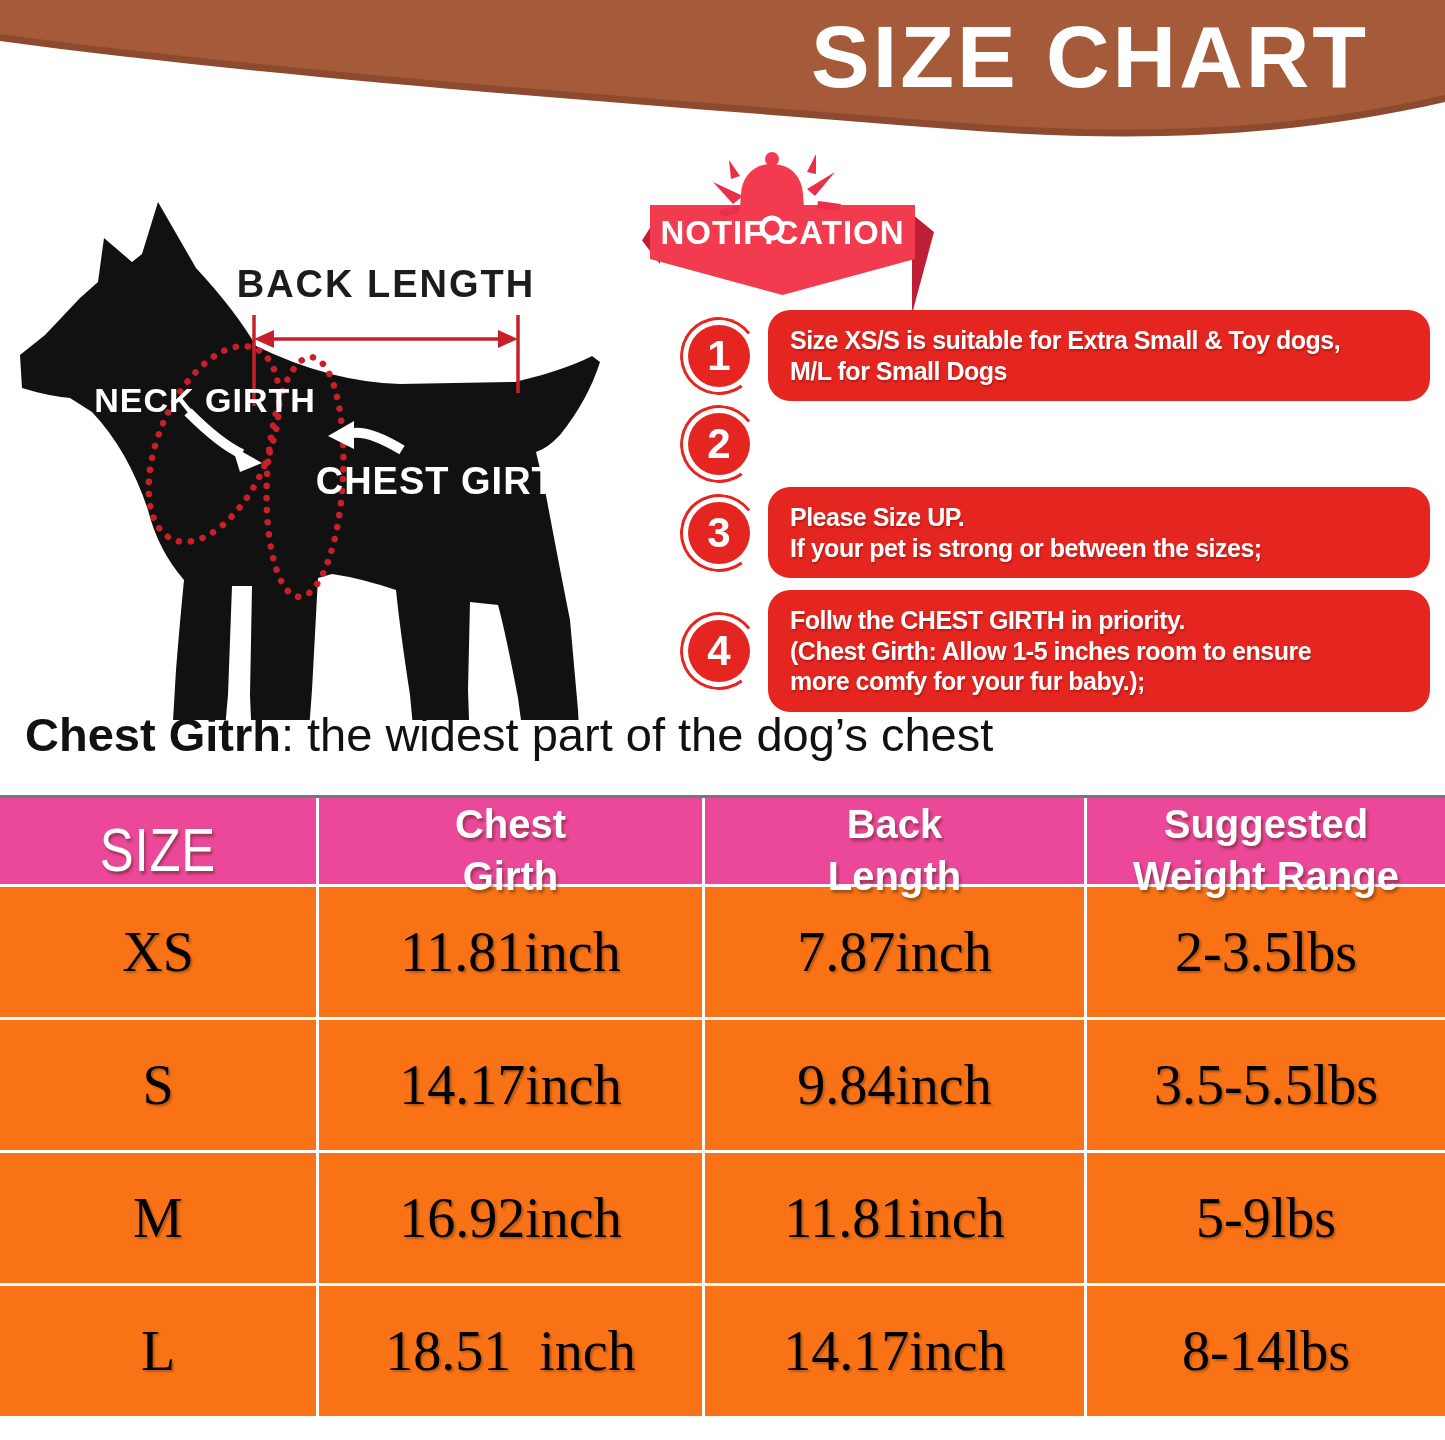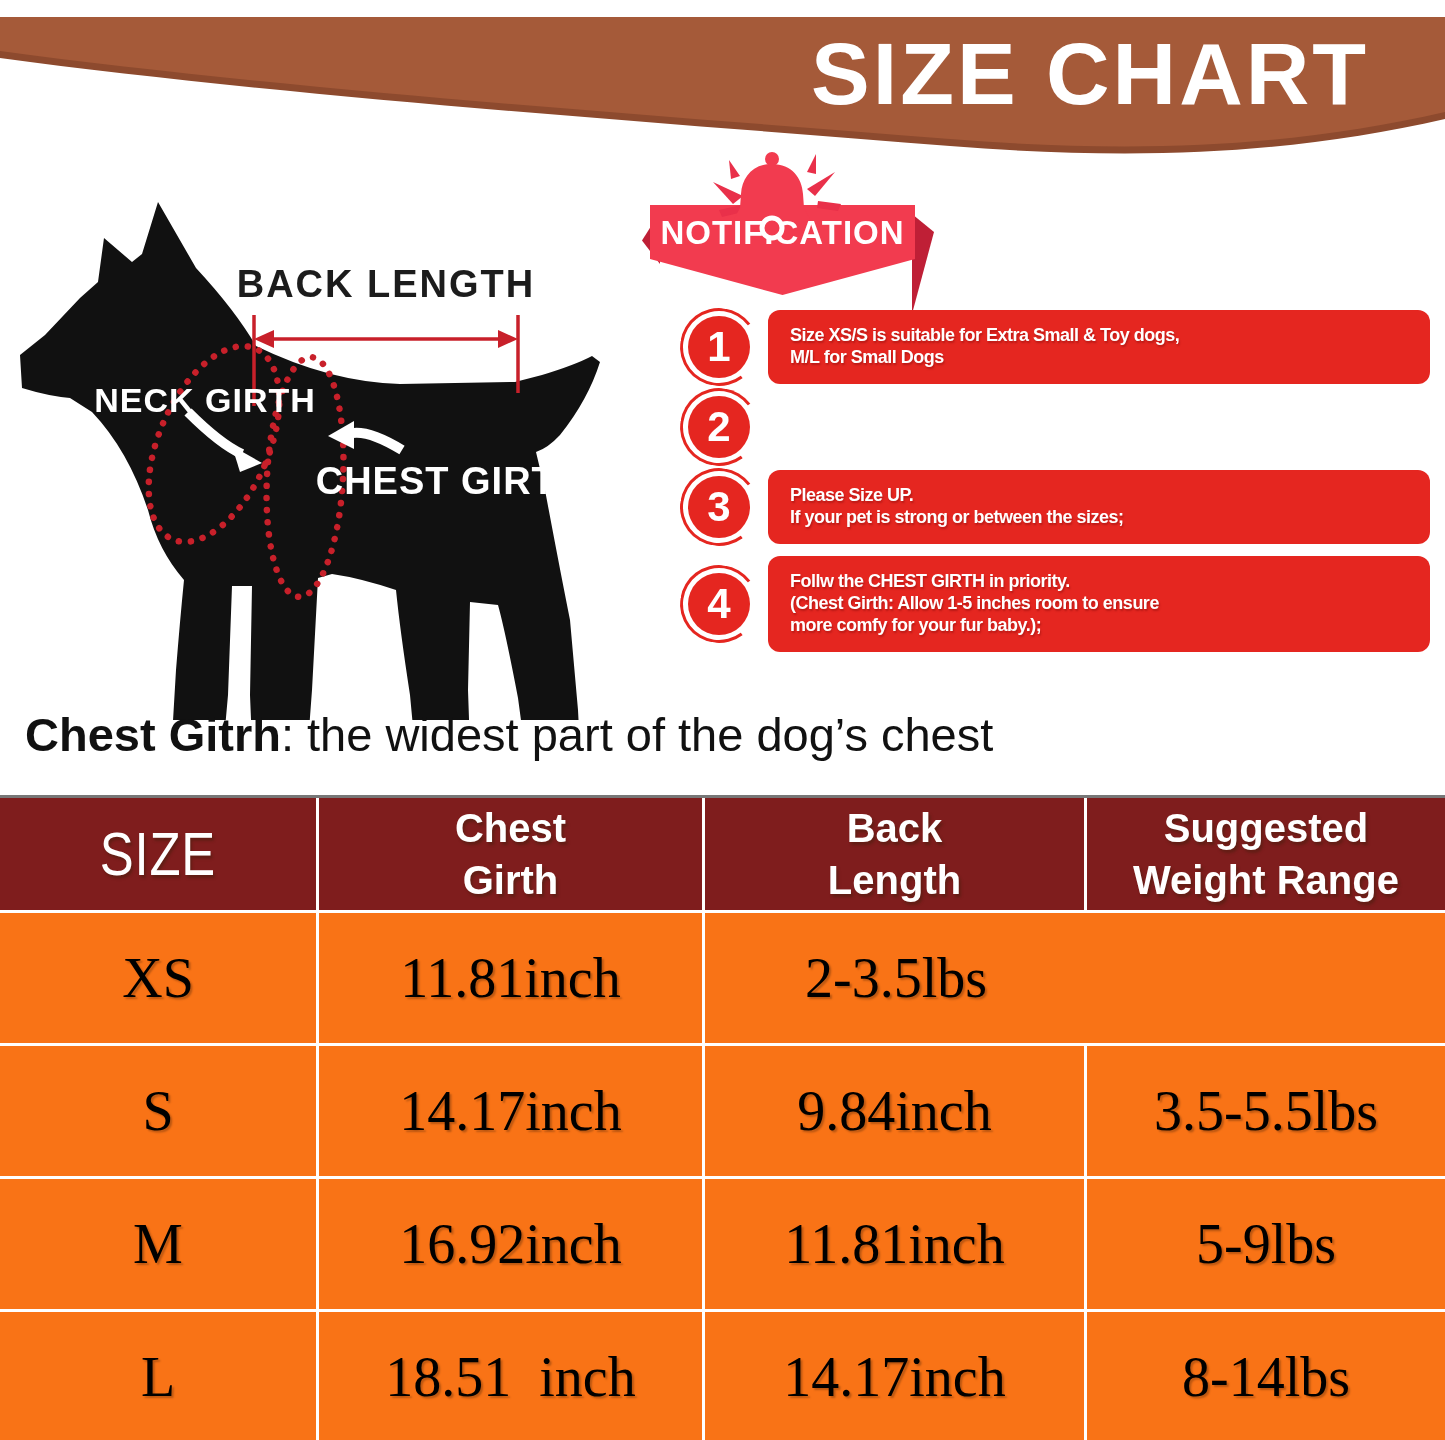--- a/index.html
+++ b/index.html
@@ -1,20 +1,20 @@
 <!DOCTYPE html>
 <html><head>
 <meta charset="utf-8">
 <style>
   html,body{margin:0;padding:0;background:#fff;}
   .page{position:relative;width:1445px;height:1440px;background:#fff;overflow:hidden;
         font-family:"Liberation Sans",sans-serif;}
 
   
-  .banner{position:absolute;left:0;top:17px;width:1445px;height:160px;}
+  .banner{position:absolute;left:0;top:0;width:1445px;height:160px;}
   .banner svg{display:block;}
   .page-title{position:absolute;left:740px;top:6px;width:700px;text-align:center;
               color:#fff;font-size:88px;font-weight:700;letter-spacing:3px;}
 
   
   .dog-diagram{position:absolute;left:0;top:150px;width:680px;height:570px;}
 
   
   .notif{position:absolute;left:640px;top:150px;width:805px;height:570px;}
   .ribbon-fold{position:absolute;background:#bf1f36;}
@@ -30,33 +30,33 @@
 
   .notif-items{position:absolute;left:0;top:160px;width:805px;}
   .notif-item{display:flex;align-items:center;margin-bottom:12px;}
   .num-badge{flex:none;width:62px;height:62px;margin-left:48px;border-radius:50%;
              background:#e52620;color:#fff;font-size:42px;font-weight:700;
              display:flex;align-items:center;justify-content:center;position:relative;}
   .num-badge::before{content:"";position:absolute;inset:-8px;border-radius:50%;
              border:3.5px solid #e52620;border-right-color:transparent;
              transform:rotate(8deg);}
   .notif-box{flex:1;margin-left:18px;margin-right:15px;background:#e52620;color:#fff;
-             border-radius:12px;padding:15px 14px 15px 22px;font-size:18px;font-weight:700;
+             border-radius:22px;padding:15px 14px 15px 22px;font-size:25px;font-weight:700;
              line-height:1.22;letter-spacing:-0.5px;white-space:pre-line;
              text-shadow:1px 2px 2px rgba(100,0,0,.35);}
 
   
   .defs{position:absolute;left:25px;top:705px;width:1400px;color:#111;
         font-size:47px;line-height:1.26;}
   .defs b{font-weight:700;}
 
   
   .size-table{position:absolute;left:0;top:795px;width:1445px;border-top:3px solid #777;}
-  .thead{display:grid;grid-template-columns:319px 386px 382px 1fr;background:#7f1d1d;
-         height:112px;}
+  .thead{display:grid;grid-template-columns:319px 386px 382px 1fr;background:#ec4899;
+         height:86px;}
   .th{display:flex;align-items:center;justify-content:center;color:#fff;
       border-right:3px solid #fff;white-space:pre-line;text-align:center;
       font-size:40px;font-weight:700;line-height:1.3;
       text-shadow:2px 3px 3px rgba(60,30,10,.45);}
   .th:last-child{border-right:none;}
   .th-size span{font-size:62px;font-weight:400;letter-spacing:1px;display:inline-block;
       transform:scaleX(.82);}
   .trow{display:grid;grid-template-columns:319px 386px 382px 1fr;background:#f97316;
         height:130px;border-top:3px solid #fff;}
   .trow:first-of-type{border-top:none;}
@@ -171,20 +171,21 @@
       <div class="th">Chest
 Girth</div>
       <div class="th">Back
 Length</div>
       <div class="th">Suggested
 Weight Range</div>
     </div>
     <div class="trow">
       <div class="td">XS</div>
       <div class="td">11.81inch</div>
+      <div class="td">7.87inch</div>
       <div class="td">2-3.5lbs</div>
     </div>
     <div class="trow">
       <div class="td">S</div>
       <div class="td">14.17inch</div>
       <div class="td">9.84inch</div>
       <div class="td">3.5-5.5lbs</div>
     </div>
     <div class="trow">
       <div class="td">M</div>

